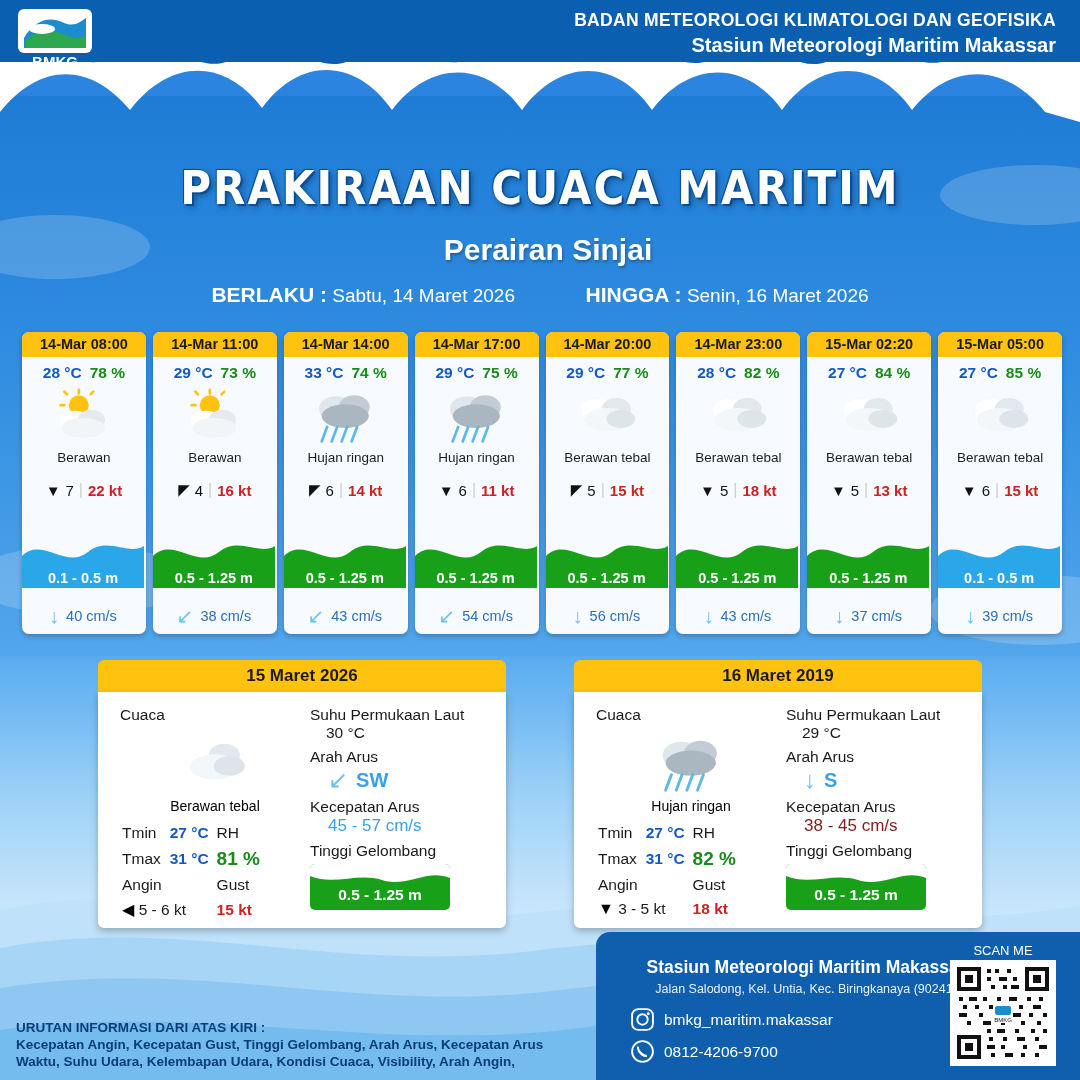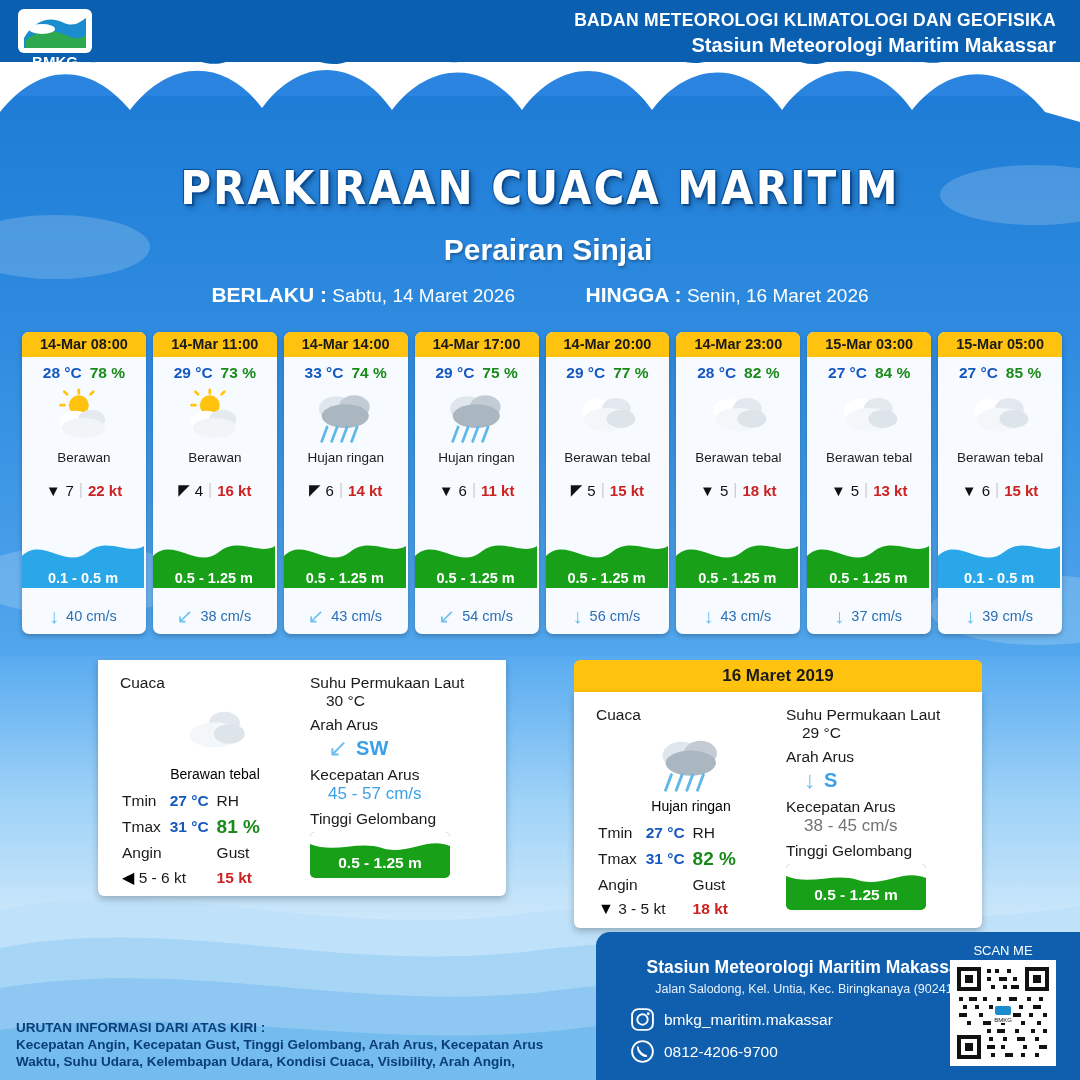--- a/index.html
+++ b/index.html
@@ -340,21 +340,21 @@
     <svg class="wave-wrap" viewBox="0 0 122 58" preserveAspectRatio="none">
       <path d="M0,26 C20,6 44,40 66,22 C86,6 106,26 122,16 L122,58 L0,58 Z" fill="#18a018"></path>
     </svg>
     <div class="wave-label">0.5 - 1.25 m</div>
     <div class="cur">
       <span style="color:#6ec0ef;font-size:20px;line-height:16px;">↓</span>
       <span class="val">43 cm/s</span>
     </div>
     </div>
     <div class="card">
-    <div class="hd">15-Mar 03:00</div>
+    <div class="hd">15-Mar 02:20</div>
     <div class="tr">
       <span class="temp">27 °C</span>
       <span class="rh">84 %</span>
     </div>
     <div class="icon">
         <svg width="72.5" height="58" viewBox="0 0 80 62">
       <ellipse cx="30" cy="24" rx="18" ry="13" fill="#ffffff"></ellipse>
       <ellipse cx="50" cy="22" rx="16" ry="12" fill="#e2e8ee"></ellipse>
       <ellipse cx="40" cy="34" rx="26" ry="13" fill="#f4f7fa"></ellipse>
       <ellipse cx="55" cy="33" rx="16" ry="10" fill="#dde4ea"></ellipse>
@@ -402,20 +402,21 @@
     </svg>
     <div class="wave-label">0.1 - 0.5 m</div>
     <div class="cur">
       <span style="color:#6ec0ef;font-size:20px;line-height:16px;">↓</span>
       <span class="val">39 cm/s</span>
     </div>
     </div>
   </div>
 
 <div class="daily" id="daily-0">
+    <div class="hd">15 Maret 2026</div>
     <div class="bd">
       <div class="dcol-l">
         <div class="lbl">Cuaca</div>
         <div class="dicon">
           <svg width="77.5" height="62" viewBox="0 0 80 62">
       <ellipse cx="30" cy="24" rx="18" ry="13" fill="#ffffff"></ellipse>
       <ellipse cx="50" cy="22" rx="16" ry="12" fill="#e2e8ee"></ellipse>
       <ellipse cx="40" cy="34" rx="26" ry="13" fill="#f4f7fa"></ellipse>
       <ellipse cx="55" cy="33" rx="16" ry="10" fill="#dde4ea"></ellipse>
     </svg>
@@ -514,21 +515,21 @@
       </div>
       <div class="dcol-r">
         <div class="lbl">Suhu Permukaan Laut</div>
         <div class="lbl" style="margin-left:16px;">29 °C</div>
         <div class="lbl" style="margin-top:6px;">Arah Arus</div>
         <div style="margin-left:18px;display:flex;align-items:center;gap:8px;">
           <span style="color:#6ec0ef;font-size:24px;">↓</span>
           <span class="cyan" style="font-size:20px;">S</span>
         </div>
         <div class="lbl" style="margin-top:4px;">Kecepatan Arus</div>
-        <div class="cyan" style="margin-left:18px;font-size:17px;font-weight:normal;color:#737373;">38  - 45 cm/s</div>
+        <div class="cyan" style="margin-left:18px;font-size:17px;font-weight:normal;color:#7f1d1d;">38  - 45 cm/s</div>
         <div class="lbl" style="margin-top:6px;">Tinggi Gelombang</div>
       </div>
       <div class="wavebox">
         <svg viewBox="0 0 140 46" preserveAspectRatio="none" style="position:absolute;left:0;top:0;width:140px;height:46px;">
           <path d="M0,0 L140,0 L140,14 C118,4 96,24 72,16 C48,8 24,22 0,12 Z" fill="#ffffff"></path>
         </svg>
         <div class="t">0.5 - 1.25 m</div>
       </div>
     </div>
   </div>

